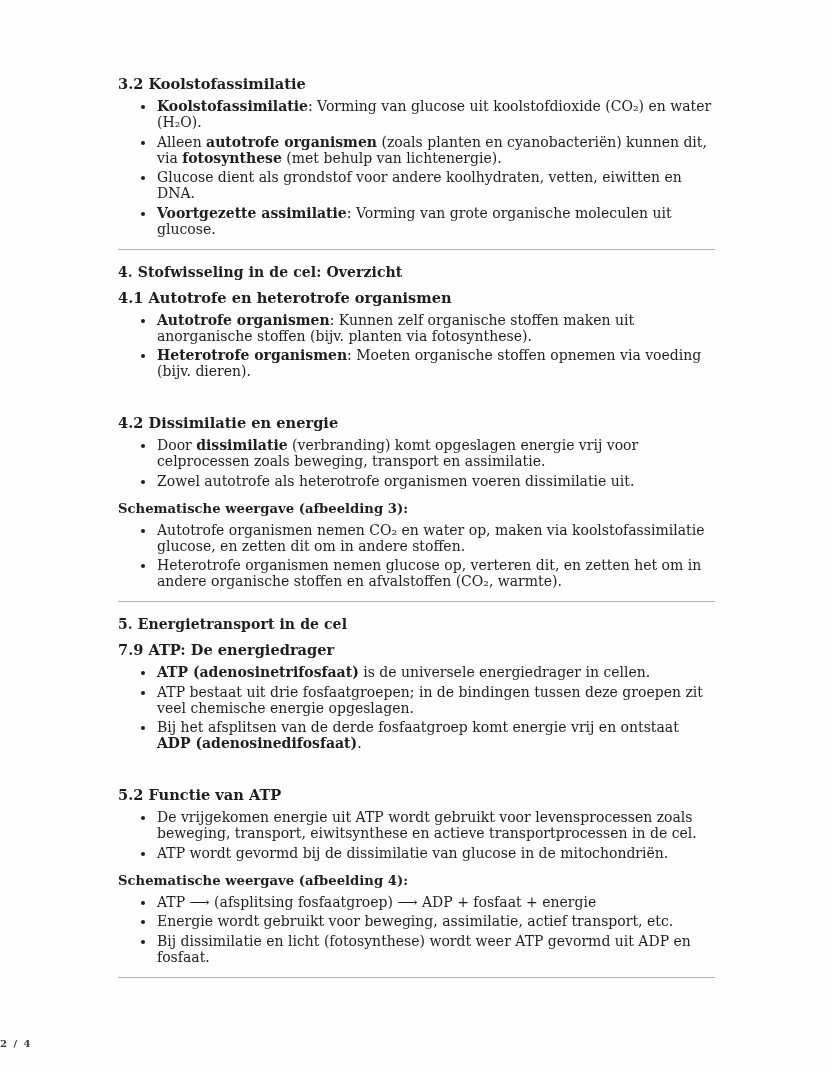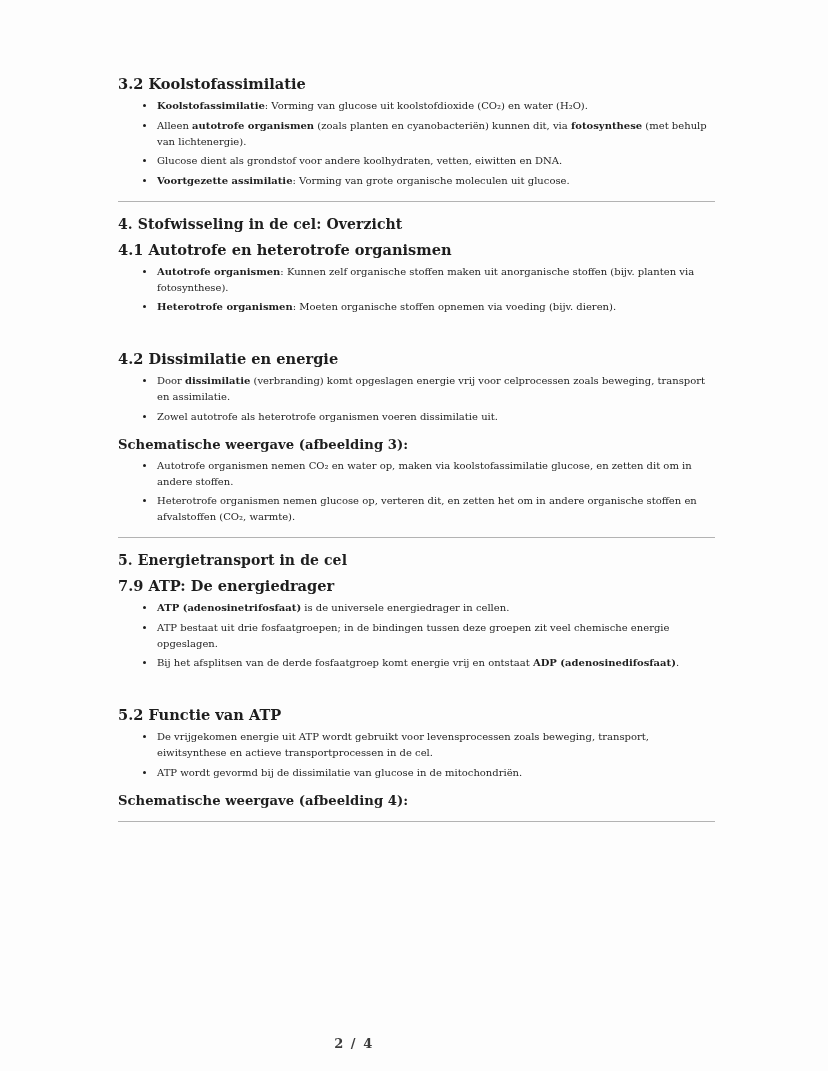--- a/index.html
+++ b/index.html
@@ -43,39 +43,38 @@
     font-weight: 700;
     line-height: 16px;
     margin: 12px 0 5px;
   }
   ul.bullets {
     margin: 0;
     padding: 0 0 0 38px;
     list-style: disc;
   }
   ul.bullets li {
-    font-size: 10px;
+    font-size: 14px;
     line-height: 16px;
     margin: 0 0 3.5px;
     padding-left: 1px;
   }
   ul.bullets li:last-child { margin-bottom: 0; }
   hr.divider {
     border: 0;
     border-top: 1px solid var(--divider-color);
     margin: 12px 0 11px;
     width: 100%;
   }
   .page-footer {
     position: absolute;
     top: 1038px;
     left: 0;
     width: 708px;
-    text-align: center;
-    font-size: 13px;
+    font-size: 10px;
     line-height: 12px;
     letter-spacing: 1.5px;
     color: #3c3c3c;
     font-weight: 700;
   }
 </style>
 </head>
 <body>
 
 <main class="doc-page">
@@ -111,18 +110,23 @@
         <li><strong>ATP (adenosinetrifosfaat)</strong> is de universele energiedrager in cellen.</li>
         <li>ATP bestaat uit drie fosfaatgroepen; in de bindingen tussen deze groepen zit veel chemische energie opgeslagen.</li>
         <li>Bij het afsplitsen van de derde fosfaatgroep komt energie vrij en ontstaat <strong>ADP (adenosinedifosfaat)</strong>.</li>
       </ul>
       <h3 class="sub">5.2 Functie van ATP</h3>
       <ul class="bullets">
         <li>De vrijgekomen energie uit ATP wordt gebruikt voor levensprocessen zoals beweging, transport, eiwitsynthese en actieve transportprocessen in de cel.</li>
         <li>ATP wordt gevormd bij de dissimilatie van glucose in de mitochondriën.</li>
       </ul>
       <p class="schema-label">Schematische weergave (afbeelding 4):</p>
+      <ul class="bullets">
+        <li>ATP ⟶ (afsplitsing fosfaatgroep) ⟶ ADP + fosfaat + energie</li>
+        <li>Energie wordt gebruikt voor beweging, assimilatie, actief transport, etc.</li>
+        <li>Bij dissimilatie en licht (fotosynthese) wordt weer ATP gevormd uit ADP en fosfaat.</li>
+      </ul>
       <hr class="divider">
     </article>
   <footer class="page-footer">
     <span>2 / 4</span>
   </footer>
 </main>
 
 </body></html>

